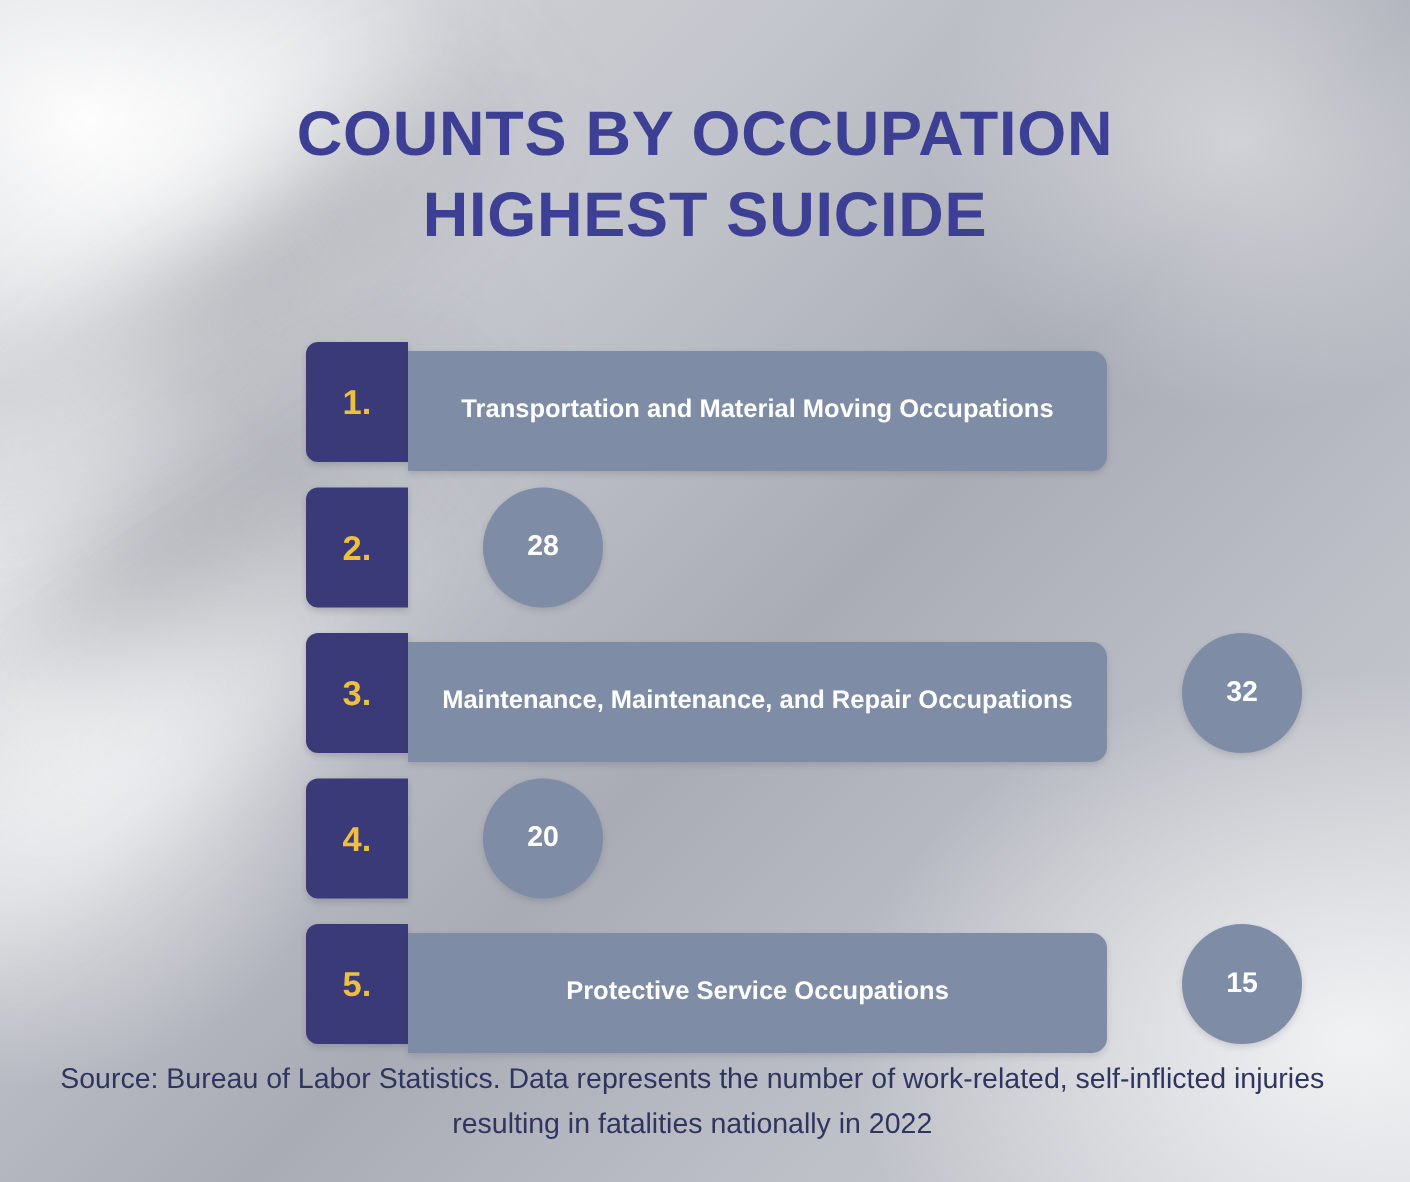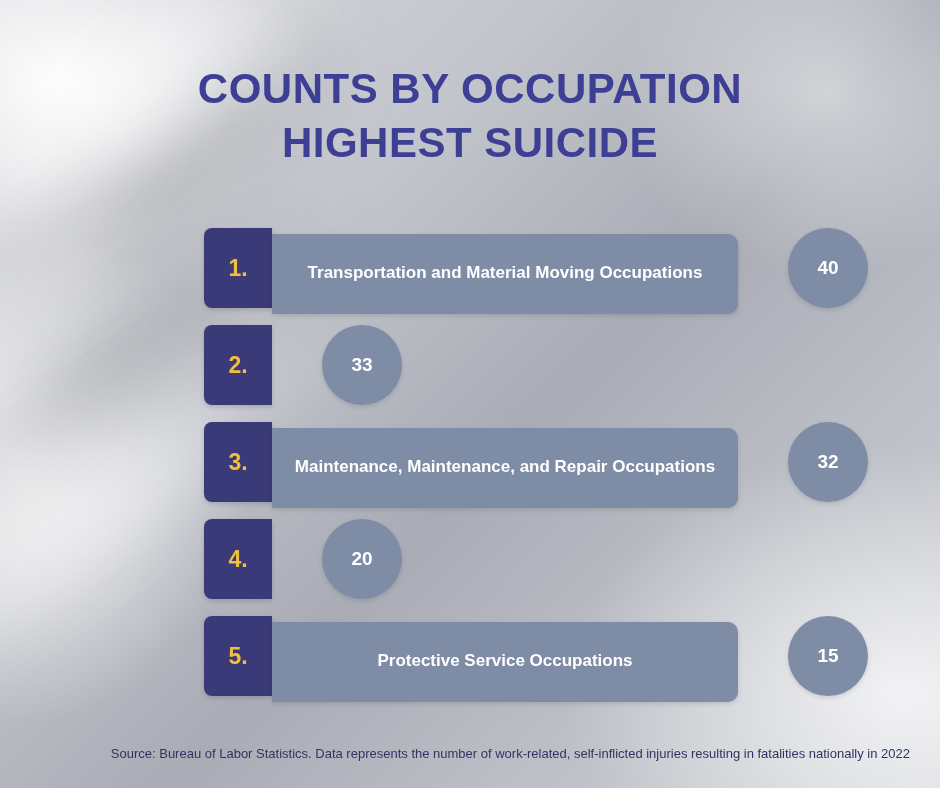--- a/index.html
+++ b/index.html
@@ -131,23 +131,23 @@
     margin-left: 50px;
     flex: 0 0 auto;
     box-shadow: 0 2px 4px rgba(40,40,60,0.15);
   }
 
   .source {
     position: absolute;
     left: 13px;
     right: 30px;
     bottom: 24px;
-    text-align: right;
+    text-align: center;
     color: #2f3560;
-    font-size: 13px;
+    font-size: 19px;
     line-height: 1.55;
   }
 </style>
 </head>
 <body>
 
 <div class="poster">
   <div class="bg-layer"></div>
   <div class="bg-dark dark-a"></div>
   <div class="bg-dark dark-b"></div>
@@ -164,31 +164,28 @@
 
     <div class="rows">
 
       <div class="row">
         <div class="rank-box">
           <span>1.</span>
         </div>
         <div class="label-box">
           <span>Transportation and Material Moving Occupations</span>
         </div>
-        <div class="value-circle">
-          <span>40</span>
-        </div>
       </div>
 
       <div class="row">
         <div class="rank-box">
           <span>2.</span>
         </div>
         <div class="value-circle">
-          <span>33</span>
+          <span>28</span>
         </div>
       </div>
 
       <div class="row">
         <div class="rank-box">
           <span>3.</span>
         </div>
         <div class="label-box">
           <span>Maintenance, Maintenance, and Repair Occupations</span>
         </div>

